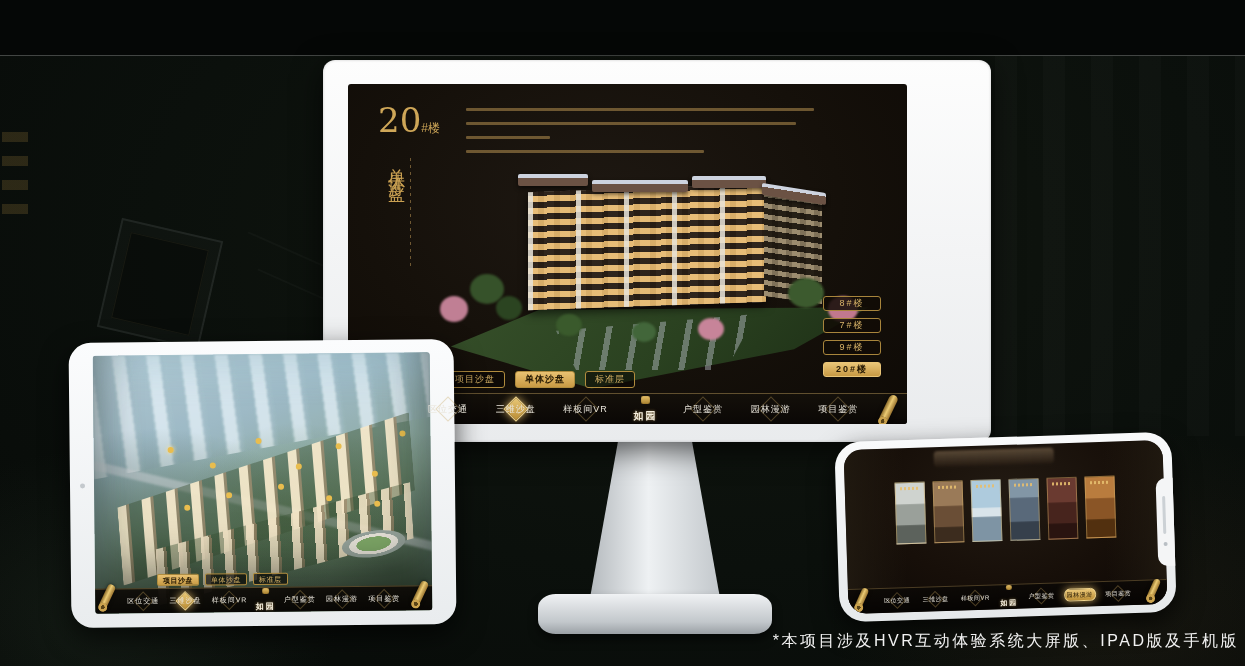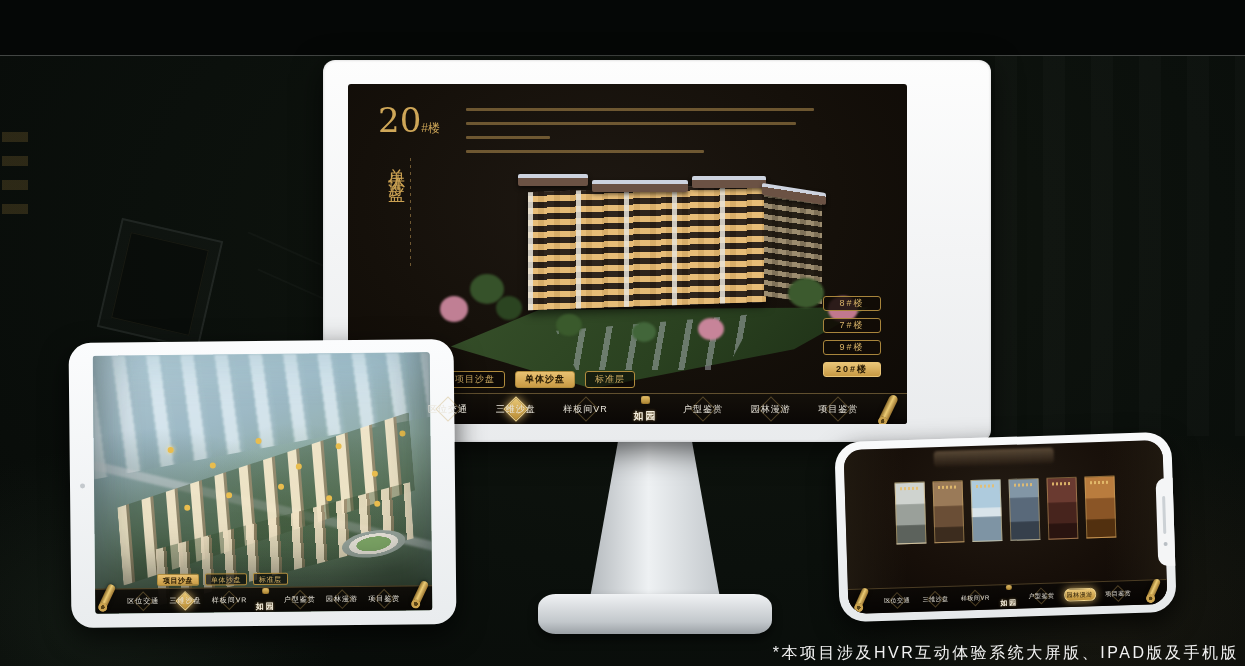--- a/index.html
+++ b/index.html
@@ -24,21 +24,21 @@
   .bg-right { position:absolute; right:0; top:56px; width:250px; height:380px;
     background: repeating-linear-gradient(90deg, rgba(255,255,255,0.025) 0 22px, transparent 22px 48px); opacity:.7;}
   .bg-bl { position:absolute; left:0; bottom:0; width:340px; height:220px;
     background: radial-gradient(ellipse at 30% 80%, rgba(70,95,70,0.18), transparent 70%); }
   .bg-br { position:absolute; right:0; bottom:0; width:420px; height:240px;
     background: radial-gradient(ellipse at 70% 80%, rgba(110,80,50,0.14), transparent 70%); }
 
   
   .title { position:absolute; top:0; left:0; right:0; height:56px; line-height:54px; text-align:center;
     color:#fff; font-size:40px; font-weight:bold; letter-spacing:10px; }
-  .footnote { position:absolute; right:6px; bottom:2px; color:#f2f2f2; font-size:16px; letter-spacing:2.5px; }
+  .footnote { position:absolute; right:6px; bottom:14px; color:#f2f2f2; font-size:16px; letter-spacing:2.5px; }
 
   
   .monitor { position:absolute; left:323px; top:60px; width:668px; height:382px;
     background: linear-gradient(180deg,#fdfdfd,#e9ebed); border-radius:12px;
     box-shadow: 0 8px 30px rgba(0,0,0,0.65), inset 0 0 3px rgba(0,0,0,0.2); }
   .m-screen { position:absolute; left:25px; top:24px; width:559px; height:340px; border-radius:3px;
     background: radial-gradient(ellipse at 45% 35%, #1e1812 0%, #15100a 55%, #0e0a06 100%); overflow:hidden; }
   .stand-neck { position:absolute; left:590px; top:438px; width:130px; height:160px;
     clip-path: polygon(22% 0, 78% 0, 100% 100%, 0 100%);
     background: linear-gradient(90deg,#b5babe,#eef1f3 45%,#c3c8cc); }

